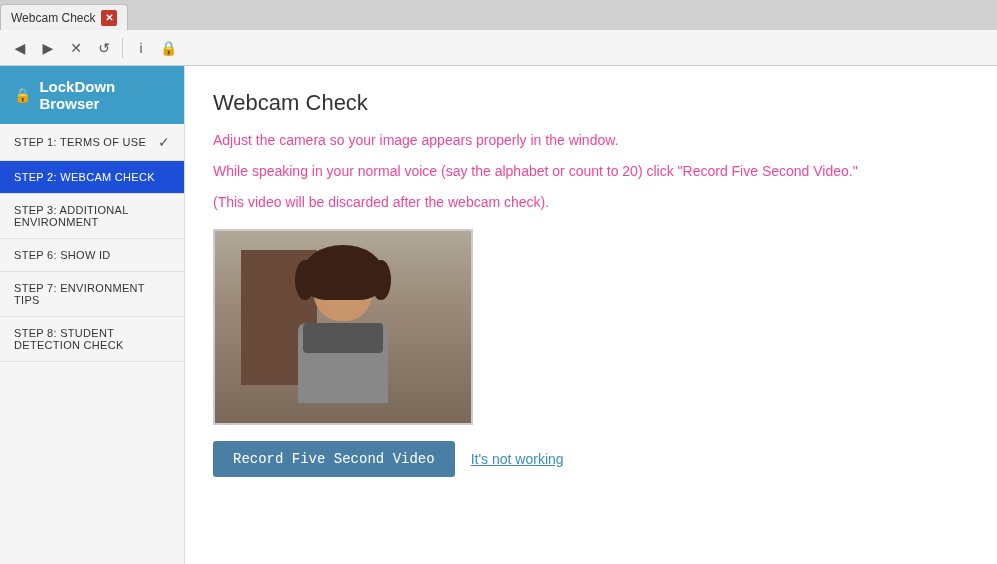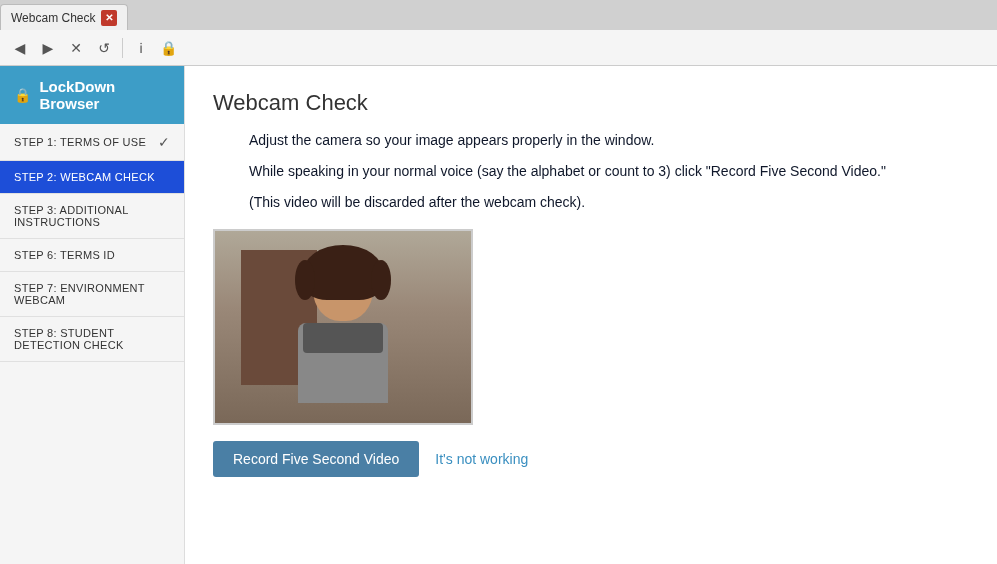--- a/index.html
+++ b/index.html
@@ -134,25 +134,24 @@
       padding: 24px 28px;
       overflow-y: auto;
     }
     .page-title {
       font-size: 22px;
       color: #333;
       font-weight: normal;
       margin-bottom: 14px;
     }
     .description {
-      color: #0f172a;
+      color: #ec4899;
       font-size: 14px;
       line-height: 1.5;
       margin-bottom: 10px;
-      margin-left: 36px;
     }
     .webcam-container {
       margin: 16px 0;
       width: 260px;
       height: 196px;
       border: 2px solid #ccc;
       overflow: hidden;
       position: relative;
     }
     .webcam-feed {
@@ -250,23 +249,25 @@
       margin-top: 6px;
     }
     .record-btn {
       background: #4a7fa5;
       color: white;
       border: none;
       padding: 10px 20px;
       font-size: 14px;
       cursor: pointer;
       border-radius: 3px;
+      font-family: Liberation Mono, monospace;
     }
     .not-working-link {
       color: #3a8fc0;
+      text-decoration: underline;
       font-size: 14px;
       cursor: pointer;
       background: none;
       border: none;
     }
   </style>
 </head>
 <body>
 
 <div>
@@ -298,37 +299,37 @@
     </div>
 
     <div class="sidebar-item">
       <span>STEP 1: TERMS OF USE</span>
       <span class="check-mark">✓</span>
     </div>
     <div class="sidebar-item active">
       <span>STEP 2: WEBCAM CHECK</span>
     </div>
     <div class="sidebar-item">
-      <span>STEP 3: ADDITIONAL INSTRUCTIONS</span>
-    </div>
-    <div class="sidebar-item">
-      <span>STEP 6: TERMS ID</span>
-    </div>
-    <div class="sidebar-item">
-      <span>STEP 7: ENVIRONMENT WEBCAM</span>
+      <span>STEP 3: ADDITIONAL ENVIRONMENT</span>
+    </div>
+    <div class="sidebar-item">
+      <span>STEP 6: SHOW ID</span>
+    </div>
+    <div class="sidebar-item">
+      <span>STEP 7: ENVIRONMENT TIPS</span>
     </div>
     <div class="sidebar-item">
       <span>STEP 8: STUDENT DETECTION CHECK</span>
     </div>
   </div>
 
   <div class="main-content">
     <h1 class="page-title">Webcam Check</h1>
     <p class="description">Adjust the camera so your image appears properly in the window.</p>
-    <p class="description">While speaking in your normal voice (say the alphabet or count to 3) click "Record Five Second Video."</p>
+    <p class="description">While speaking in your normal voice (say the alphabet or count to 20) click "Record Five Second Video."</p>
     <p class="description">(This video will be discarded after the webcam check).</p>
 
     <div class="webcam-container">
       <div class="webcam-feed">
 
         <div class="room-bg"></div>
         <div class="door-bg"></div>
 
         <div class="person-body">
           <div class="person-head">

